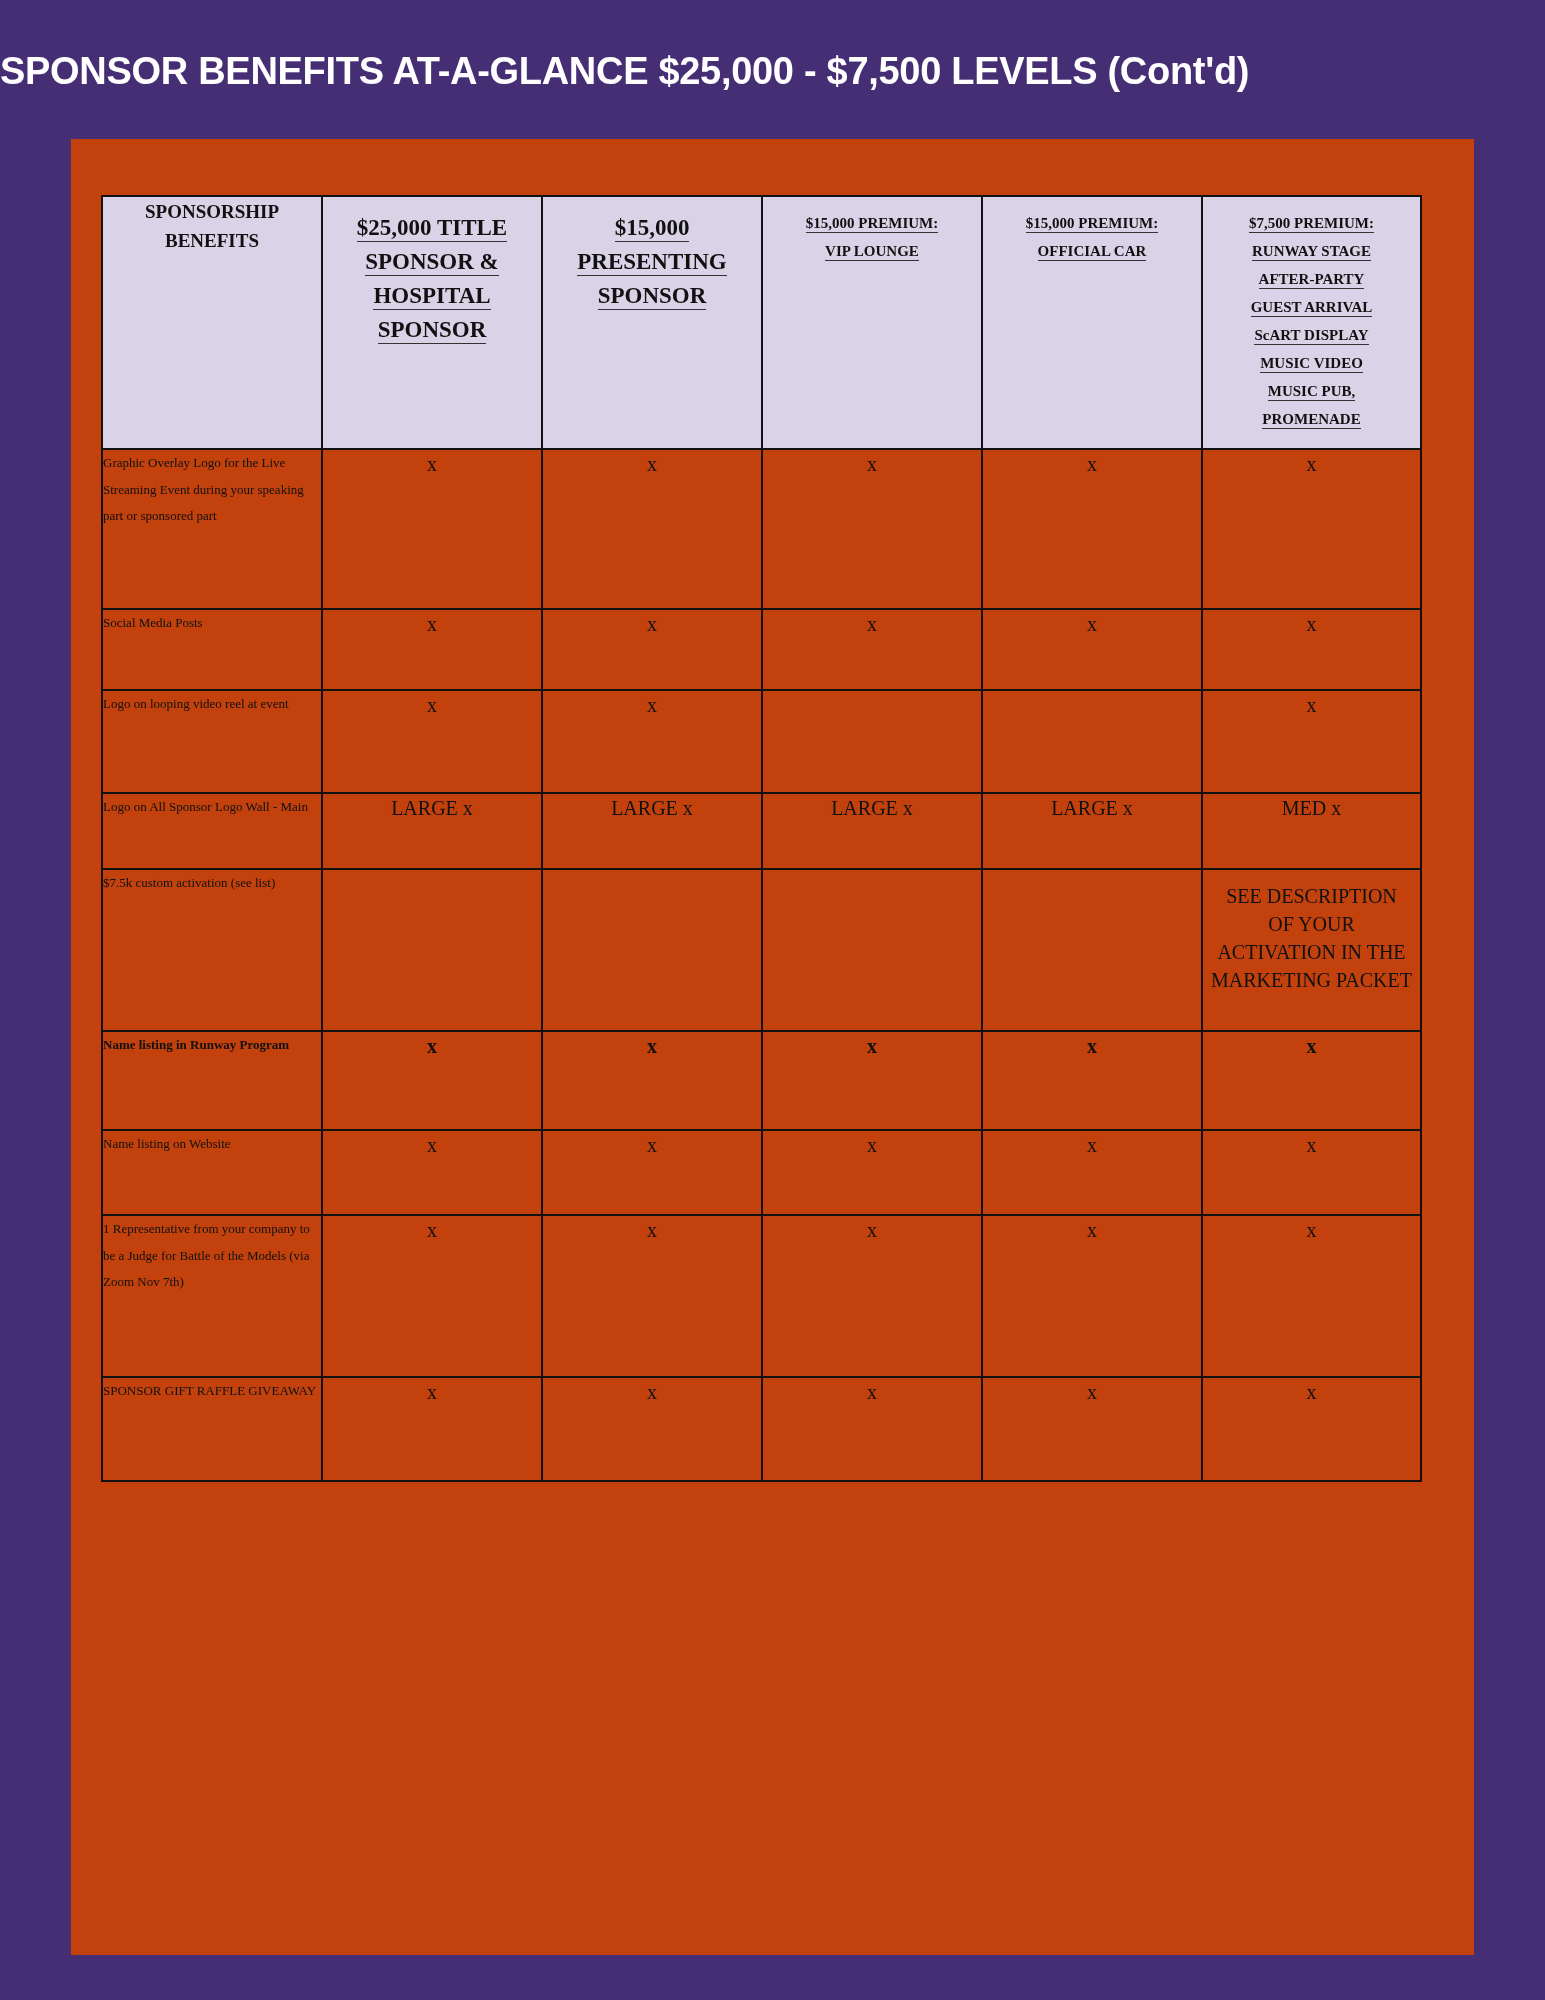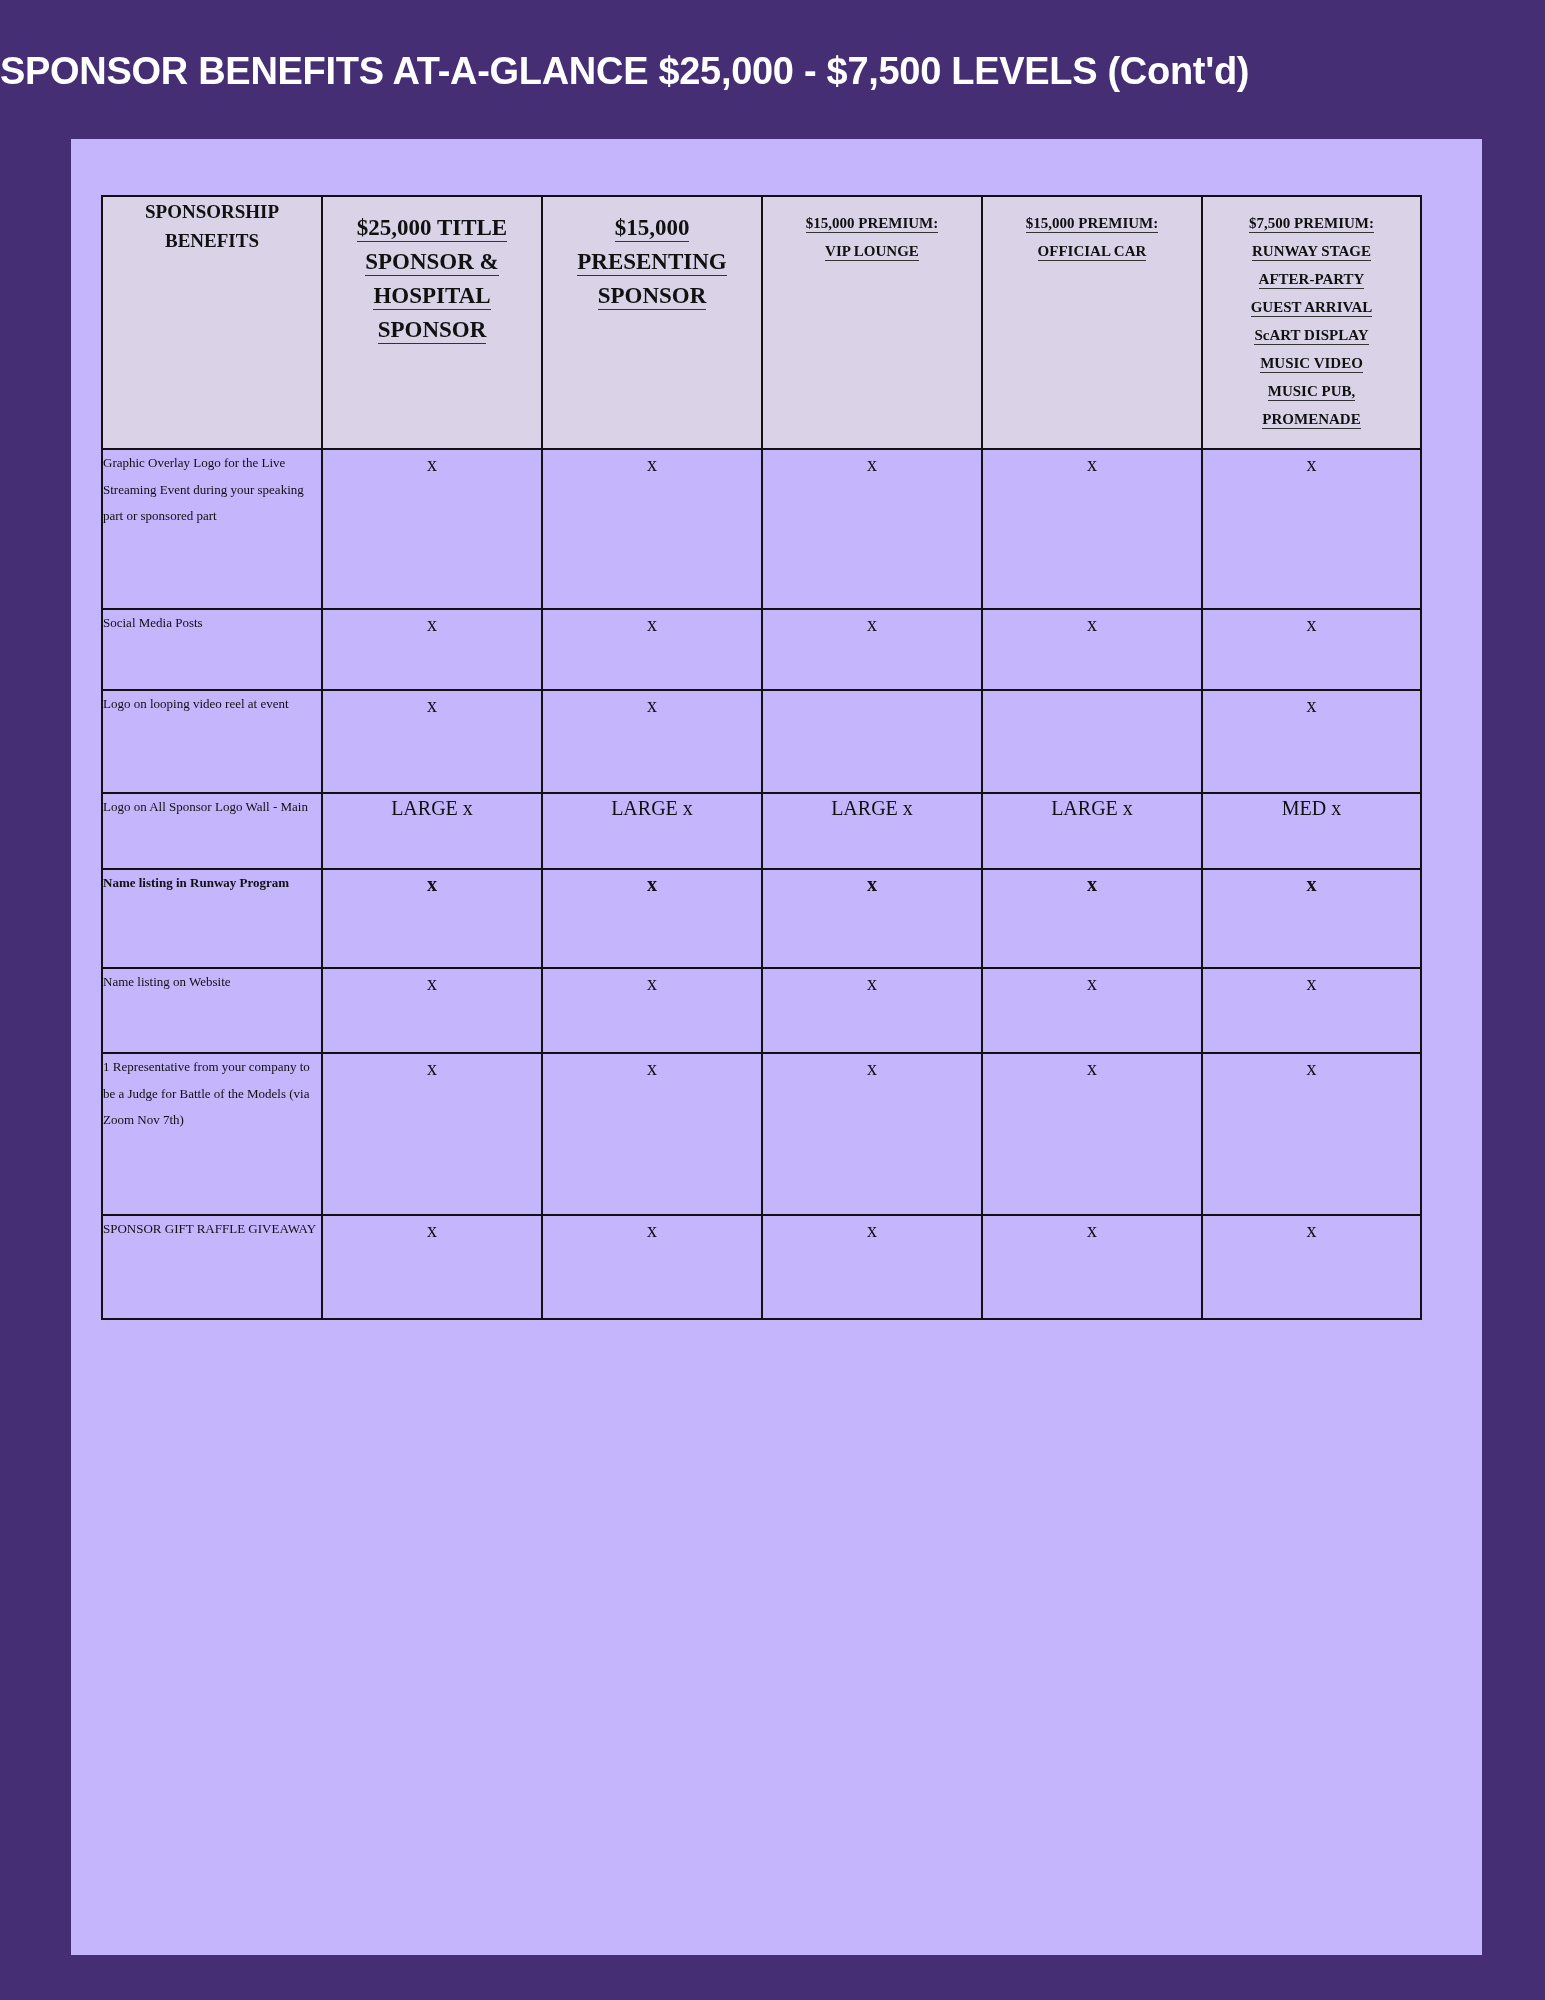--- a/index.html
+++ b/index.html
@@ -12,22 +12,21 @@
   }
   .page-title {
     position: absolute; left: 0; top: 50px; width: 1468px;
     text-align: left; color: #ffffff;
     font-family: "Liberation Sans", "DejaVu Sans", sans-serif;
     font-weight: bold; font-size: 38px; letter-spacing: -0.3px;
   }
   .panel {
     position: absolute; left: 71px; top: 139px;
     width: 1403px; height: 1816px;
-    background: #c4b5fd;
-    padding-left: 8px;
+    background: #c2410c;
   }
   table.benefits {
     position: absolute; left: 30px; top: 56px;
     border-collapse: collapse;
     table-layout: fixed;
     width: 1319px;
   }
   table.benefits td, table.benefits th {
     border: 2px solid #111111;
     vertical-align: top;
@@ -145,20 +144,28 @@
         <td class="val">x</td>
       </tr>
       <tr class="r3">
         <td class="label">Logo on All Sponsor Logo Wall - Main</td>
         <td class="val">LARGE x</td>
         <td class="val">LARGE x</td>
         <td class="val">LARGE x</td>
         <td class="val">LARGE x</td>
         <td class="val">MED x</td>
       </tr>
+      <tr class="r4">
+        <td class="label">$7.5k custom activation (see list)</td>
+        <td class="val"></td>
+        <td class="val"></td>
+        <td class="val"></td>
+        <td class="val"></td>
+        <td class="val desc">SEE DESCRIPTION OF YOUR ACTIVATION IN THE MARKETING PACKET</td>
+      </tr>
       <tr class="r5">
         <td class="label">Name listing in Runway Program</td>
         <td class="val">x</td>
         <td class="val">x</td>
         <td class="val">x</td>
         <td class="val">x</td>
         <td class="val">x</td>
       </tr>
       <tr class="r6">
         <td class="label">Name listing on Website</td>

